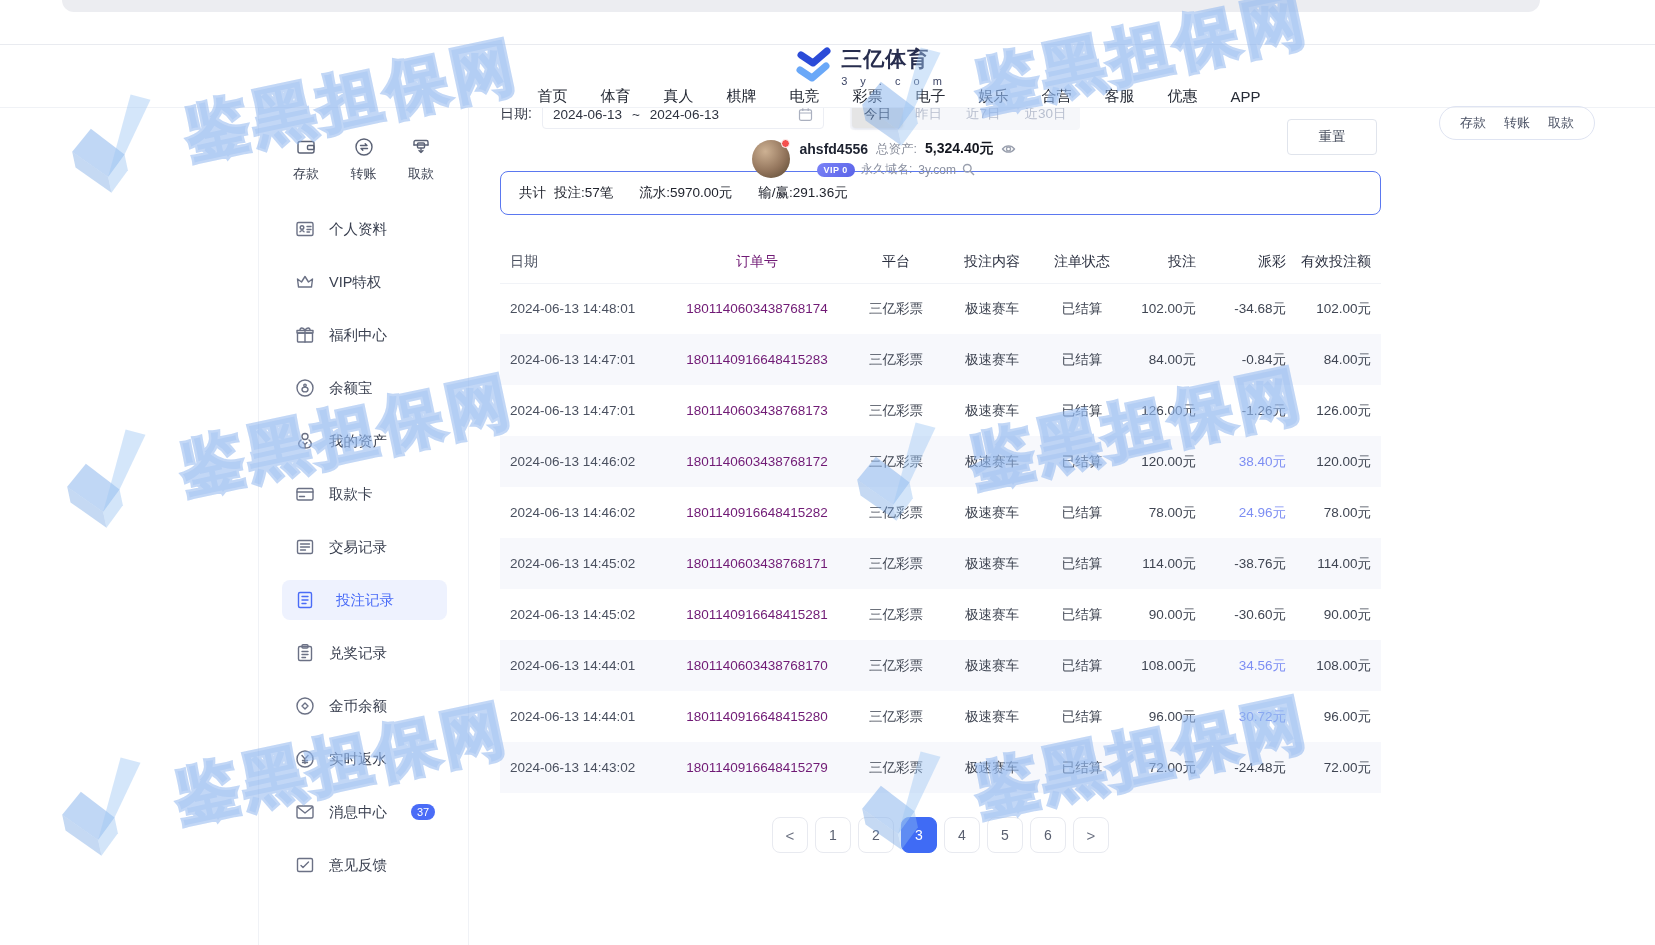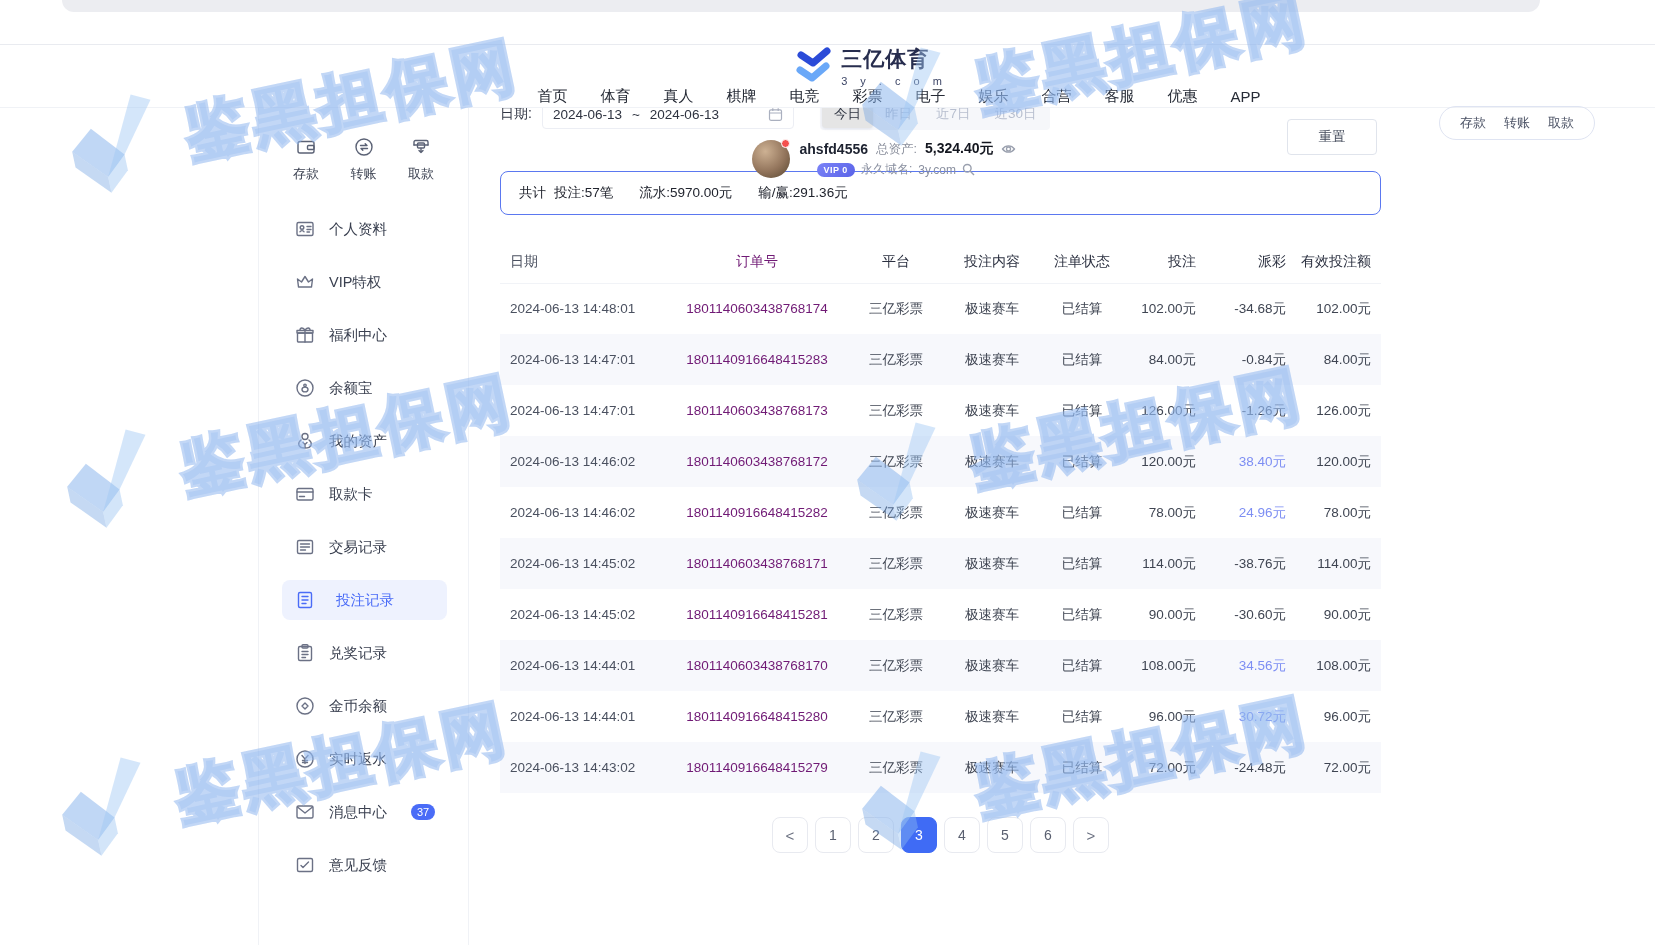--- a/index.html
+++ b/index.html
@@ -54,21 +54,21 @@
   .side-item.active .si-label { color:#4a6cf7; }
   .side-item.active .si-icon { color:#4a6cf7; }
   .si-badge { margin-left:auto; background:#4a6cf7; color:#fff; font-size:11px; min-width:24px;
     height:16px; border-radius:8px; display:flex; align-items:center; justify-content:center; padding:0 5px; }
 
   .main { position:absolute; top:91px; left:484px; width:913px; height:837px; padding:6px 16px 0; }
 
   
   .filter-row { display:flex; align-items:center; height:34px; }
   .date-label { font-size:14px; color:#333846; margin-right:10px; }
-  .date-input { width:252px; height:30px; border:1px solid #eceef4; background:#fff; border-radius:4px;
+  .date-input { width:282px; height:30px; border:1px solid #eceef4; background:#fff; border-radius:4px;
     display:flex; align-items:center; font-size:13.5px; color:#2e3340; padding:0 10px; gap:10px; cursor:pointer; }
   .date-input .cal { margin-left:auto; color:#aab0bf; display:inline-flex; }
   .range-group { display:flex; background:#f6f7fa; border-radius:4px; padding:2px; margin-left:26px; }
   .range-btn { height:28px; padding:0 12px; display:flex; align-items:center; font-size:13.5px;
     color:#b8bfcf; border-radius:4px; cursor:pointer; }
   .range-btn.active { background:#e5e5e5; color:#2f3542; box-shadow:0 1px 3px rgba(40,60,120,.10); }
   .filter-actions { margin-left:auto; display:flex; gap:16px;flex-direction:column; }
   .btn-query { width:94px; height:30px; background:#4a6cf7; color:#fff; border:none; border-radius:4px;
     font-size:13.5px; cursor:pointer; font-family:inherit; }
   .btn-reset { width:90px; height:36px; background:#fff; color:#454c5c; border:1px solid #e0e4ec;

